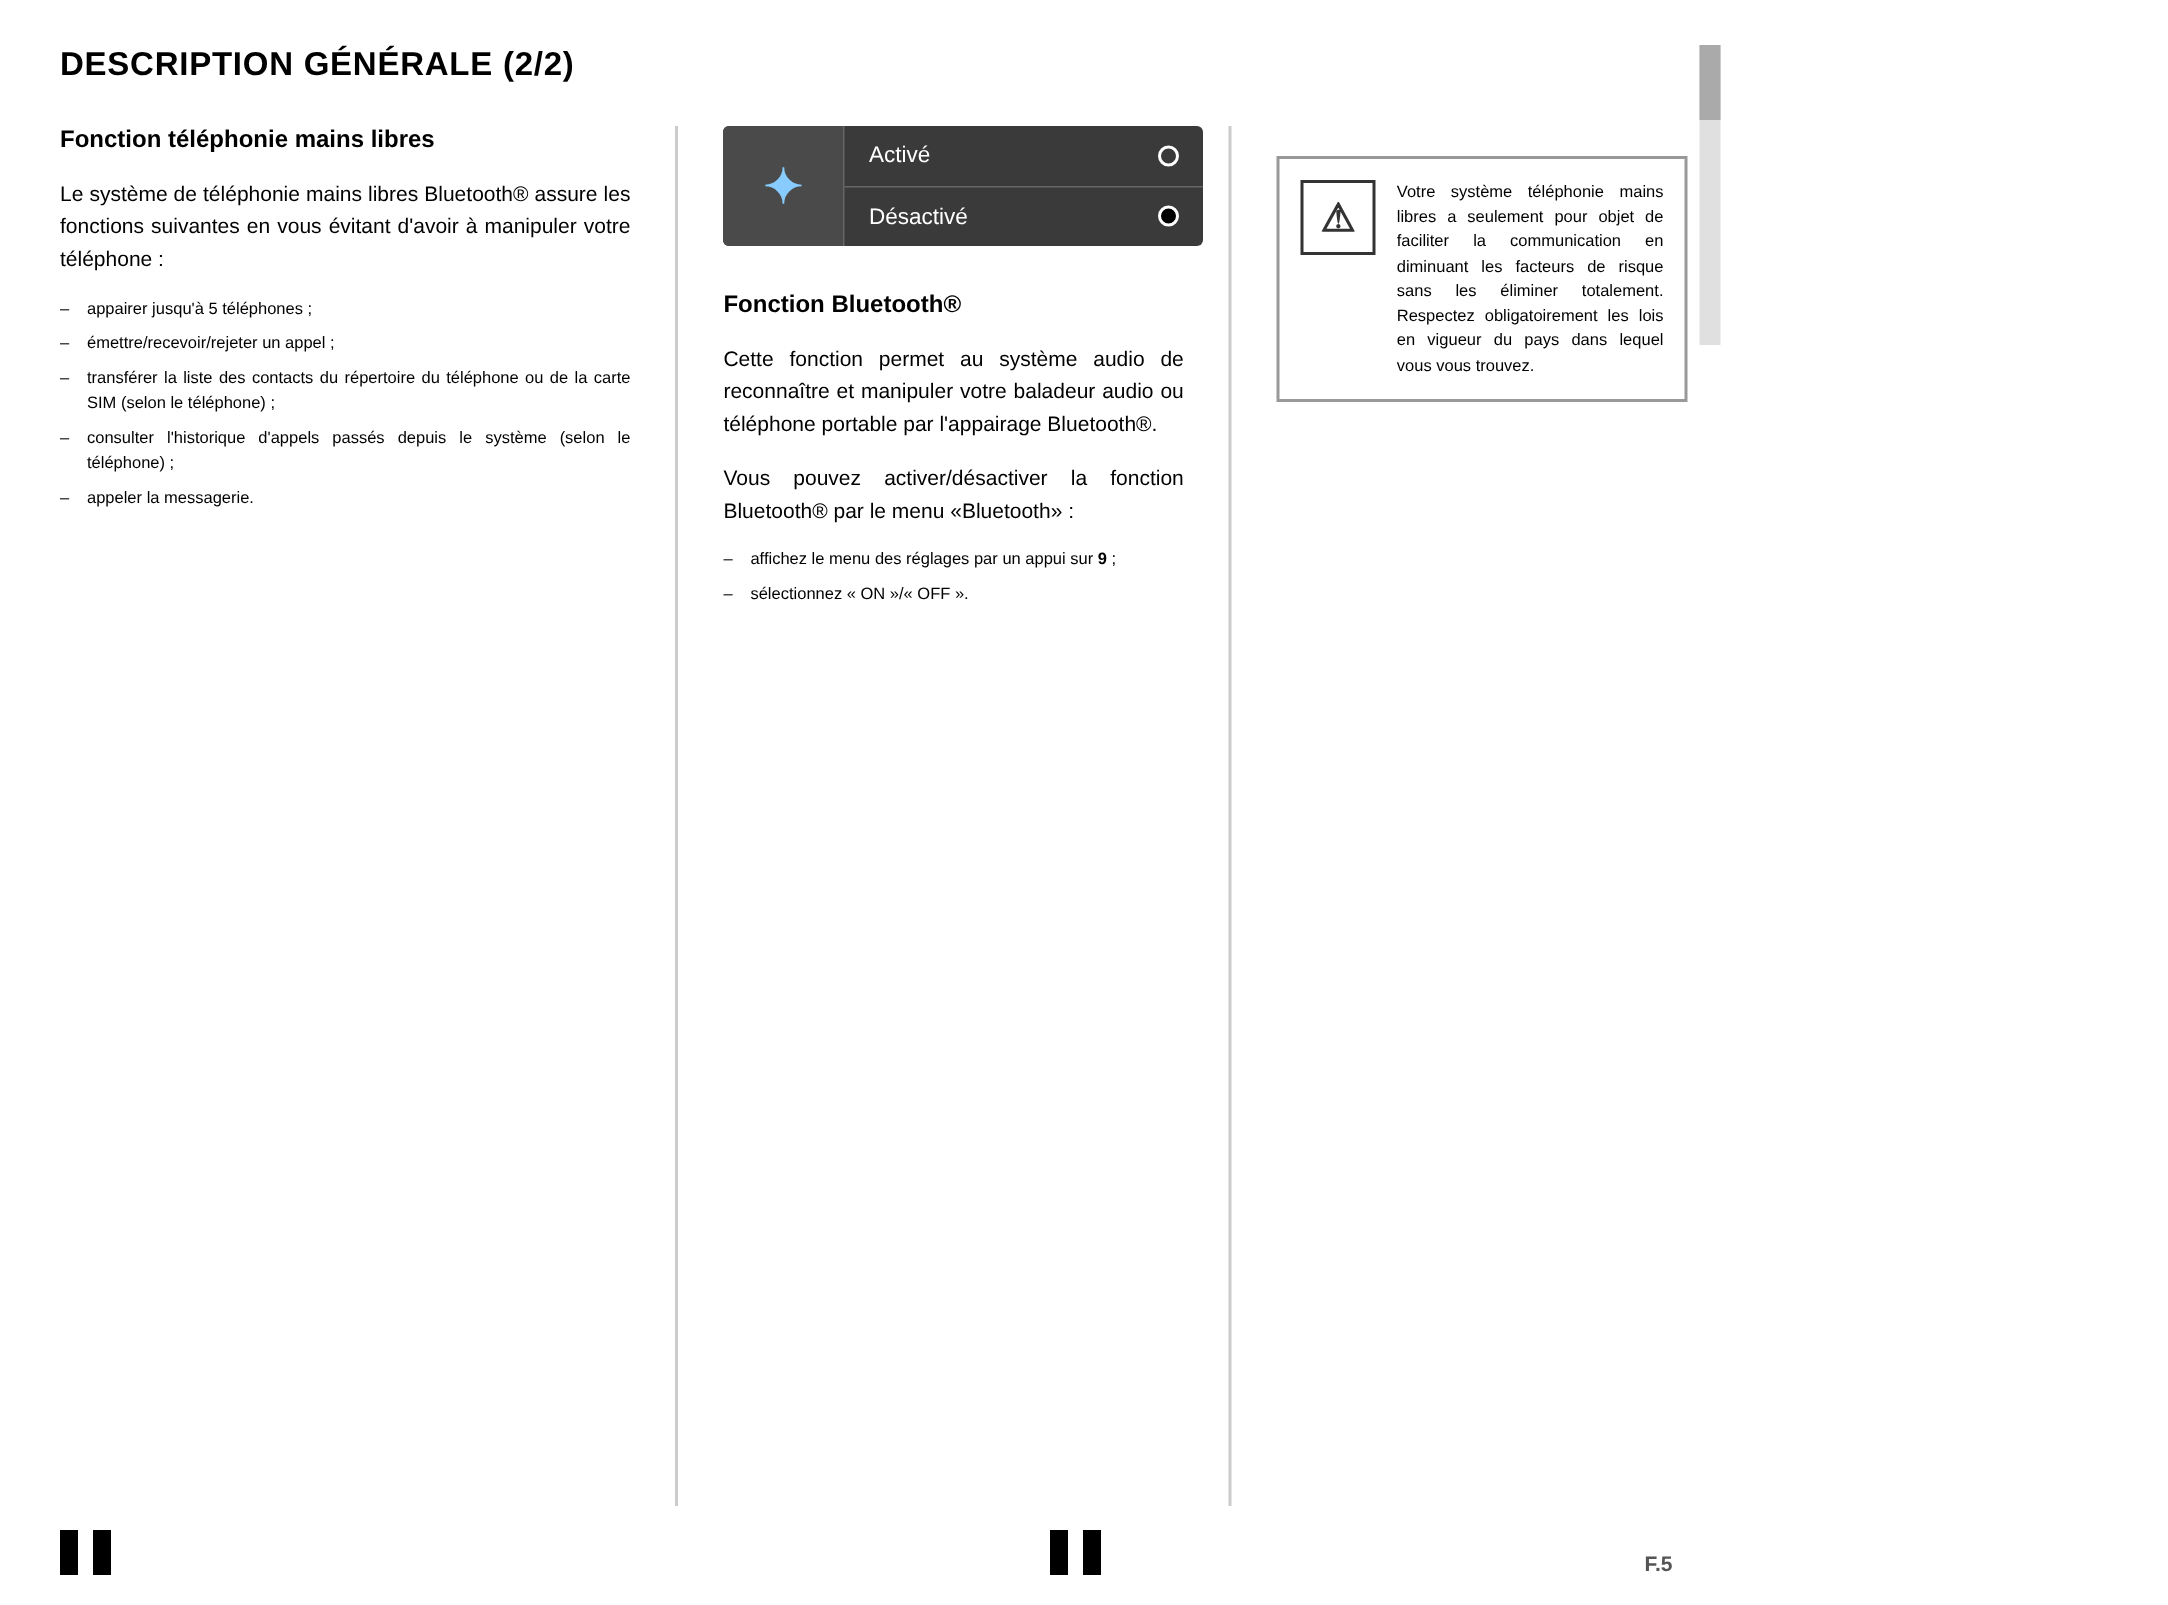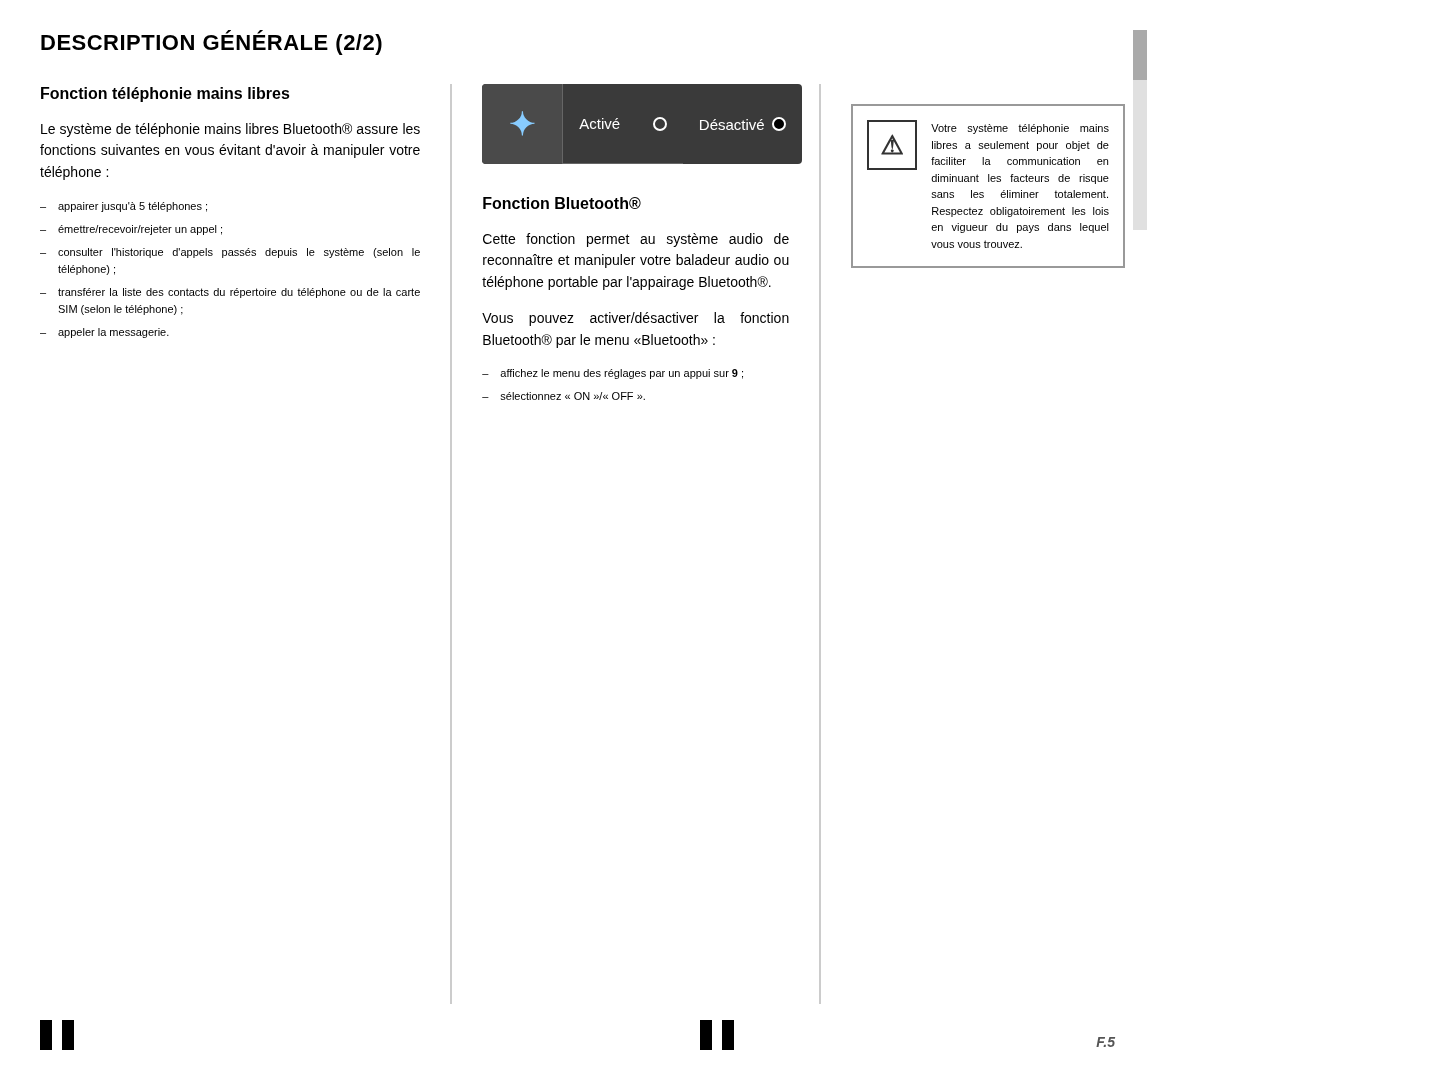--- a/index.html
+++ b/index.html
@@ -118,21 +118,21 @@
     }
 
     .bt-symbol {
       color: #60aaff;
       font-size: 36px;
       font-weight: bold;
     }
 
     .bluetooth-options {
       display: flex;
-      flex-direction: row;
+      flex-direction: column;
       flex: 1;
       border-left: 1px solid #666;
     }
 
     .bt-option {
       flex: 1;
       display: flex;
       align-items: center;
       justify-content: space-between;
       padding: 0 16px;
@@ -192,21 +192,20 @@
     }
 
     
     .page-footer {
       position: absolute;
       bottom: 20px;
       right: 50px;
       font-size: 14px;
       font-weight: bold;
       color: #555;
-      font-style: italic;
     }
 
     .footer-marks {
       position: absolute;
       bottom: 20px;
       left: 40px;
       display: flex;
       gap: 10px;
     }
 
@@ -248,22 +247,22 @@
   <div class="page-title">DESCRIPTION GÉNÉRALE (2/2)</div>
 
   <div class="columns">
 
     <div class="col-left">
       <div class="section-heading">Fonction téléphonie mains libres</div>
       <p class="body-text">Le système de téléphonie mains libres Bluetooth® assure les fonctions suivantes en vous évitant d'avoir à manipuler votre téléphone :</p>
       <ul class="bullet-list">
         <li>appairer jusqu'à 5 téléphones ;</li>
         <li>émettre/recevoir/rejeter un appel ;</li>
+        <li>transférer la liste des contacts du répertoire du téléphone ou de la carte SIM (selon le téléphone) ;</li>
         <li>consulter l'historique d'appels passés depuis le système (selon le téléphone) ;</li>
-        <li>transférer la liste des contacts du répertoire du téléphone ou de la carte SIM (selon le téléphone) ;</li>
         <li>appeler la messagerie.</li>
       </ul>
     </div>
 
     <div class="col-middle">
 
       <div class="bluetooth-menu">
         <div class="bluetooth-icon-area">
           <span class="bt-symbol" style="font-size: 32px; color: rgb(136, 204, 255);">✦</span>
         </div>

